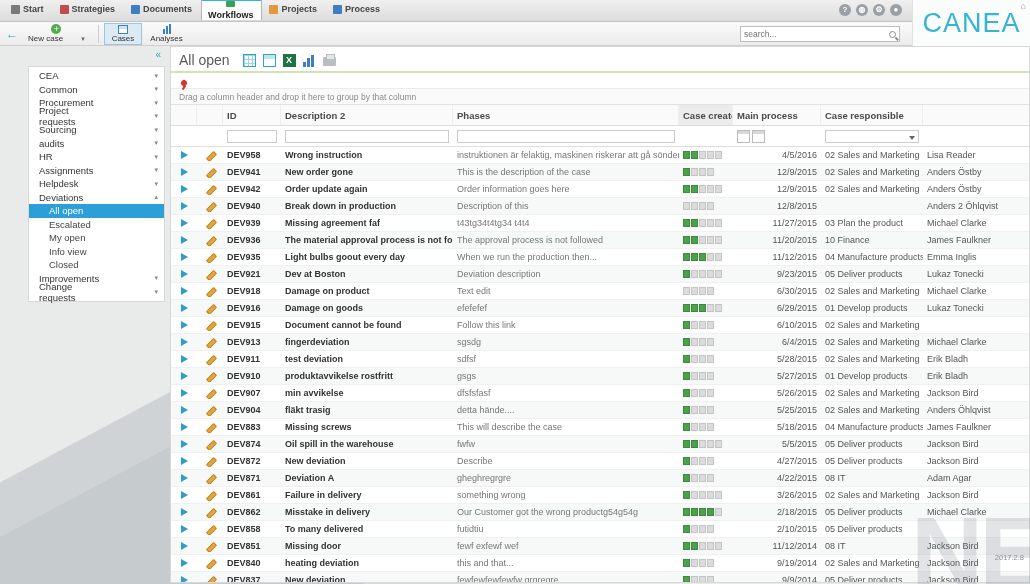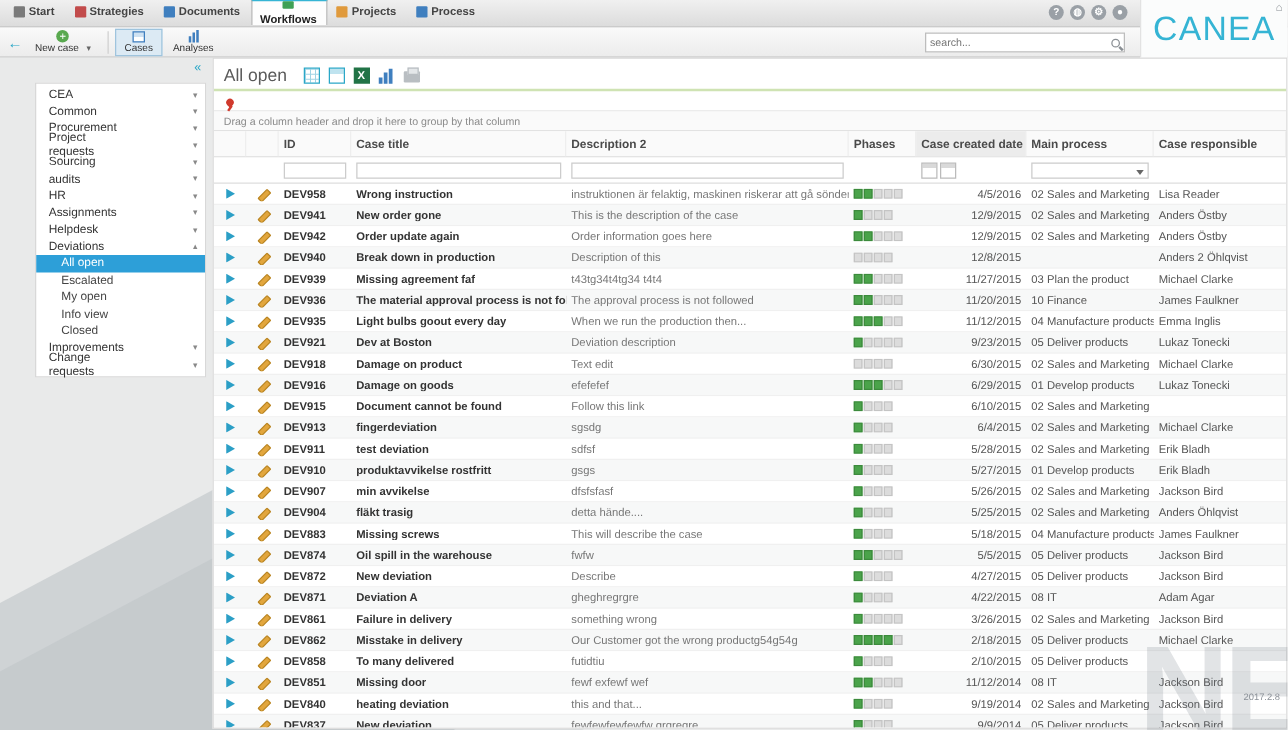--- a/index.html
+++ b/index.html
@@ -37,21 +37,21 @@
   .logo-text { font-size:27px; color:#35b4d4; letter-spacing:1px; font-weight:normal; }
 
   
   .toolbar { position:relative; height:24px; background:linear-gradient(#fafafa,#ececec);
              border-bottom:1px solid #cfcfcf; display:flex; align-items:center; z-index:3;
              padding-left:4px; }
   .back-arrow { color:#2aa7c7; font-size:12px; width:16px; text-align:center; }
   .tool-btn { display:flex; flex-direction:column; align-items:center; justify-content:center;
               padding:1px 7px; font-size:8px; color:#333; height:22px; border:1px solid transparent; }
   .tool-btn.pressed { background:#dceaf4; border-color:#9fc4dd; border-radius:0; }
-  .tool-btn .lbl { display:flex; align-items:center; gap:6px; }
+  .tool-btn .lbl { display:flex; align-items:center; gap:18px; }
   .mini-ic { width:10px; height:10px; display:inline-block; }
   .new-case-ic { border-radius:50%; background:#59a94f; color:#fff; font-size:9px; line-height:10px; text-align:center; }
   .cases-ic { border:1px solid #3f7fbf; background:linear-gradient(#cfe2f2 50%, #fff 50%); }
   .analyses-ic { display:inline-flex; align-items:flex-end; gap:1px; height:10px; }
   .analyses-ic i { width:2px; background:#3f7fbf; display:inline-block; }
   .sep { width:1px; height:18px; background:#cfcfcf; margin:0 5px; }
   .chev-down { font-size:7px; color:#666; }
   .search-wrap { position:absolute; right:130px; top:4px; display:flex; align-items:center;
                  border:1px solid #bdbdbd; background:#fff; height:16px; width:160px; padding:0 3px; }
   .search-wrap input { border:none; outline:none; flex:1; font-size:8.5px; color:#777;
@@ -296,21 +296,20 @@
     <div class="pin-row"><span class="pin"></span></div>
 
     <div class="group-bar">
       <span>Drag a column header and drop it here to group by that column</span>
     </div>
 
     <div class="grid-row thead">
       <div class="cell"></div>
       <div class="cell"></div>
       <div class="cell">ID</div>
-      <div class="cell">Case title</div>
       <div class="cell">Description 2</div>
       <div class="cell">Phases</div>
       <div class="cell sorted">
         <span>Case created date</span>
 
       </div>
       <div class="cell">Main process</div>
       <div class="cell">Case responsible</div>
     </div>
 

